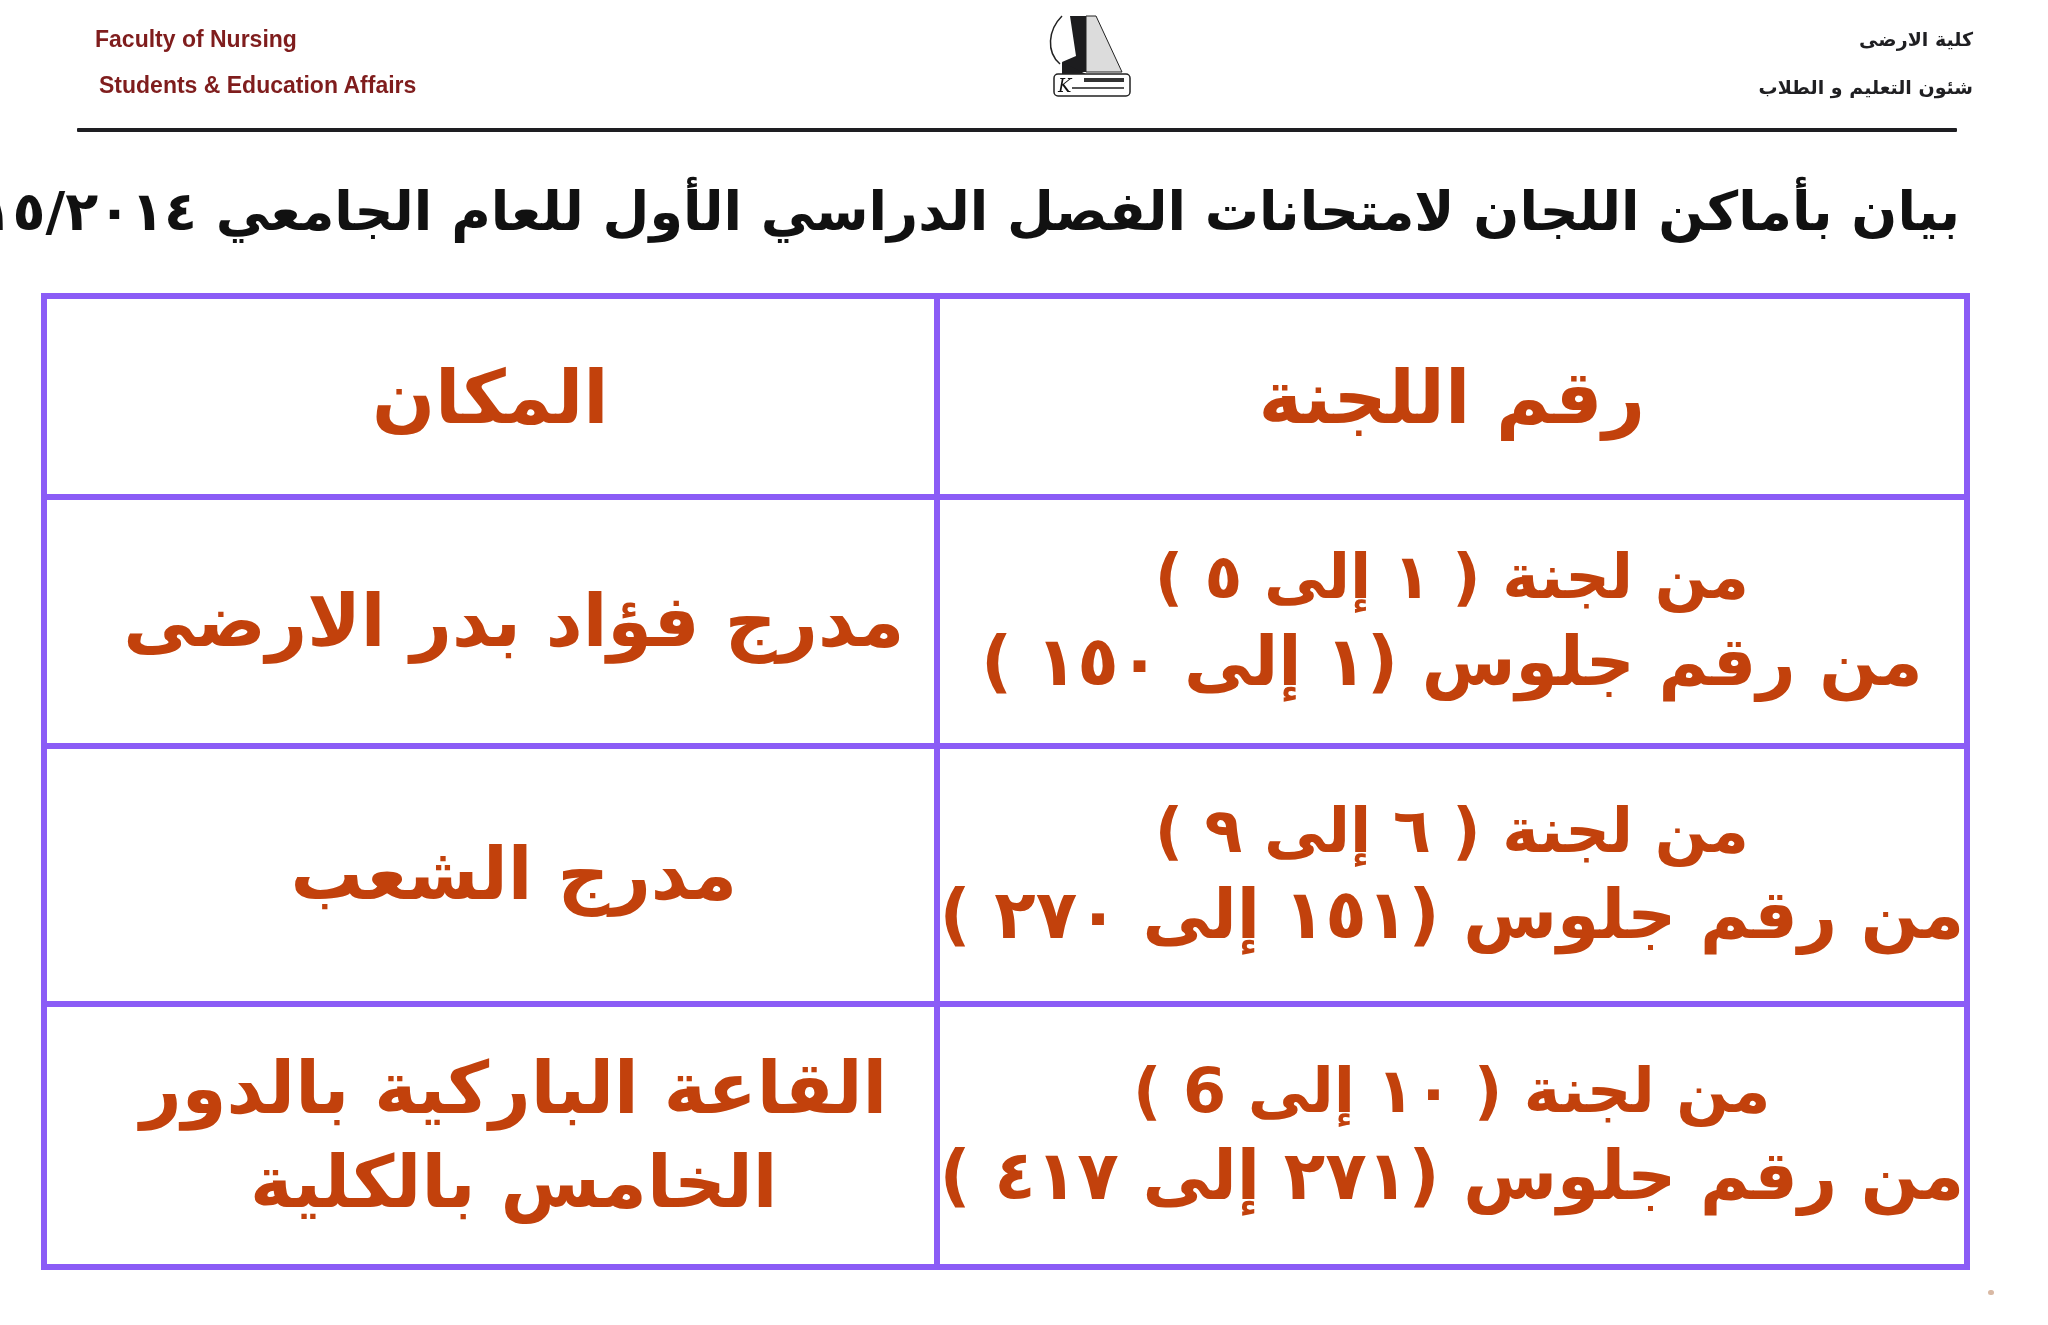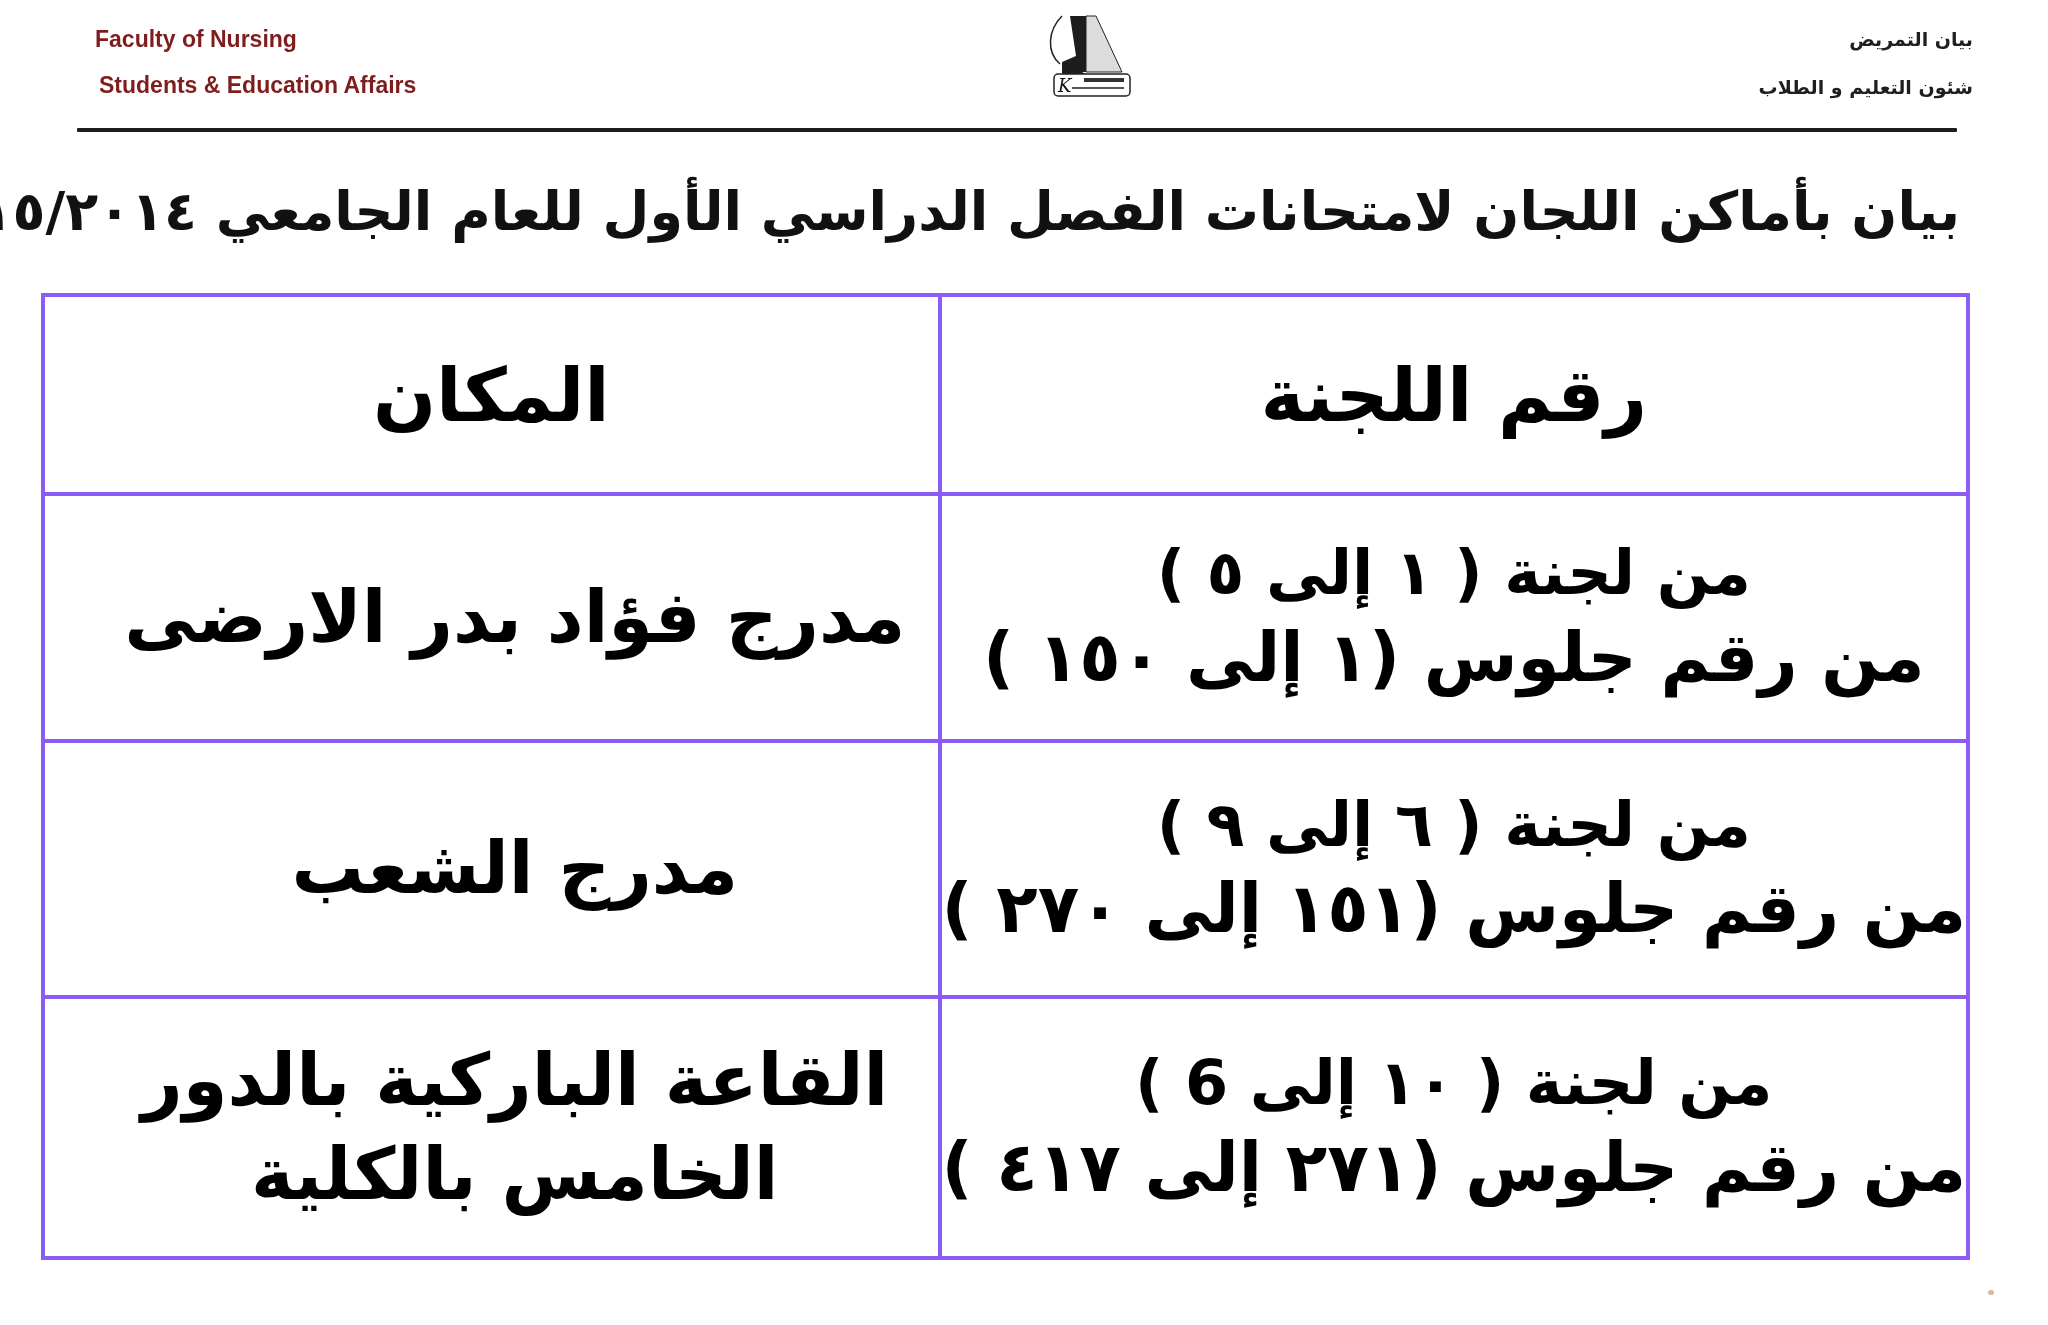--- a/index.html
+++ b/index.html
@@ -27,22 +27,22 @@
     position: absolute; left: 100px; top: 172px; width: 1860px; height: 80px;
     direction: rtl; text-align: right; font-family: "DejaVu Sans", sans-serif;
     font-weight: bold; font-size: 54px; line-height: 80px; color: #111; white-space: nowrap;
     letter-spacing: 1px;
   }
   .tbl {
     position: absolute; left: 41px; top: 293px; width: 1929px; height: 949px;
     border-collapse: collapse; direction: rtl;
   }
   .tbl td, .tbl th {
-    border: 4px solid #8b5cf6; text-align: center; vertical-align: middle; padding: 0;
-    font-family: "DejaVu Sans", sans-serif; font-weight: bold; color: #000000; margin-left: 24px;
+    border: 6px solid #8b5cf6; text-align: center; vertical-align: middle; padding: 0;
+    font-family: "DejaVu Sans", sans-serif; font-weight: bold; color: #c2410c; margin-left: 24px;
   }
   .tbl th { font-size: 74px; height: 195px; }
   .col-committee { width: 1011px; }
   .col-place { width: 918px; }
   .cell-line { display: block; line-height: 1.3; white-space: nowrap; }
   .committee-line { font-size: 62px; }
   .seat-line { font-size: 68px; }
   .place-line { font-size: 72px; padding-left: 47px; }
   .row1 td { height: 243px; }
   .row2 td { height: 252px; }
@@ -62,21 +62,21 @@
       <polygon points="30,4 46,4 46,60 28,60 22,50 36,44" fill="#1d1d1f"></polygon>
       <polygon points="46,4 56,4 82,60 46,60" fill="#dcdcdc" stroke="#222" stroke-width="1"></polygon>
       <polygon points="22,50 46,62 22,62" fill="#1d1d1f"></polygon>
       <rect x="14" y="62" width="76" height="22" rx="4" fill="#fff" stroke="#222" stroke-width="1.5"></rect>
       <text x="18" y="80" font-family="DejaVu Serif, serif" font-style="italic" font-size="18" fill="#111">K</text>
       <rect x="44" y="66" width="40" height="4" fill="#333"></rect>
       <rect x="32" y="75" width="52" height="2" fill="#555"></rect>
     </svg>
   </div>
 
-  <div class="ar-head" style="top:28px;">بيان التمريض</div>
+  <div class="ar-head" style="top:28px;">كلية الارضى</div>
   <div class="ar-head" style="top:76px;">شئون التعليم و الطلاب</div>
 
   <div class="header-rule"></div>
 </div>
 
 <div class="doc-title">بيان بأماكن اللجان لامتحانات الفصل الدراسي الأول للعام الجامعي ٢٠١٥/٢٠١٤</div>
 
 <table class="tbl">
   <tbody>
       <tr>

